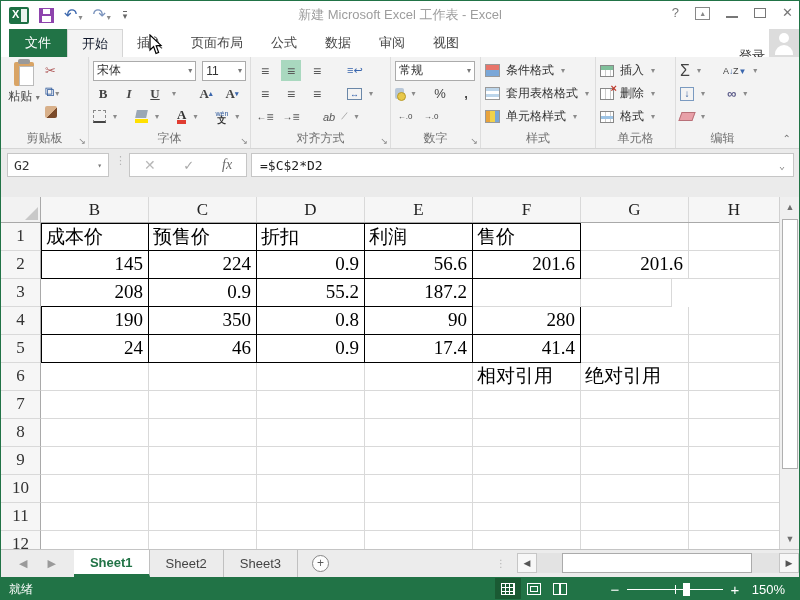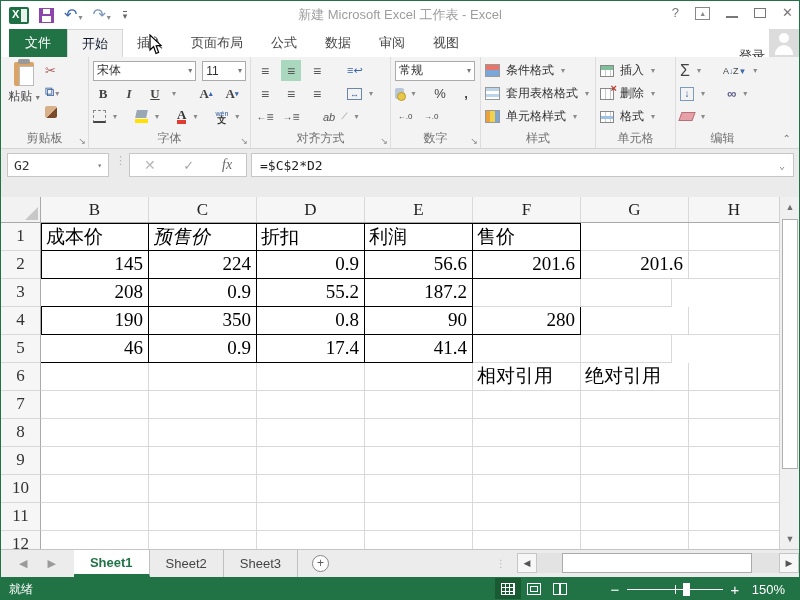--- a/index.html
+++ b/index.html
@@ -390,21 +390,21 @@
           <div class="colh" style="width: 108px;">E</div>
           <div class="colh" style="width: 108px;">F</div>
           <div class="colh" style="width: 108px;">G</div>
           <div class="colh" style="width: 91px;">H</div>
         </div>
     </div>
     <div>
         <div class="grow">
           <div class="rowh">1</div>
           <div class="gcell txt boxed bl bt" style="width: 108px;">成本价</div>
-          <div class="gcell txt boxed bt" style="width: 108px; font-style: italic;">预售价</div>
+          <div class="gcell txt boxed bt" style="width: 108px;">预售价</div>
           <div class="gcell txt boxed bt" style="width: 108px;">折扣</div>
           <div class="gcell txt boxed bt" style="width: 108px;">利润</div>
           <div class="gcell txt boxed bt" style="width: 108px;">售价</div>
           <div class="gcell" style="width: 108px;"></div>
           <div class="gcell" style="width: 91px;"></div>
         </div>
         <div class="grow">
           <div class="rowh">2</div>
           <div class="gcell num boxed bl" style="width: 108px;">145</div>
           <div class="gcell num boxed" style="width: 108px;">224</div>
@@ -428,20 +428,21 @@
           <div class="gcell num boxed bl" style="width: 108px;">190</div>
           <div class="gcell num boxed" style="width: 108px;">350</div>
           <div class="gcell num boxed" style="width: 108px;">0.8</div>
           <div class="gcell num boxed" style="width: 108px;">90</div>
           <div class="gcell num boxed" style="width: 108px;">280</div>
           <div class="gcell" style="width: 108px;"></div>
           <div class="gcell" style="width: 91px;"></div>
         </div>
         <div class="grow">
           <div class="rowh">5</div>
+          <div class="gcell num boxed bl" style="width: 108px;">24</div>
           <div class="gcell num boxed" style="width: 108px;">46</div>
           <div class="gcell num boxed" style="width: 108px;">0.9</div>
           <div class="gcell num boxed" style="width: 108px;">17.4</div>
           <div class="gcell num boxed" style="width: 108px;">41.4</div>
           <div class="gcell" style="width: 108px;"></div>
           <div class="gcell" style="width: 91px;"></div>
         </div>
         <div class="grow">
           <div class="rowh">6</div>
           <div class="gcell" style="width: 108px;"></div>

